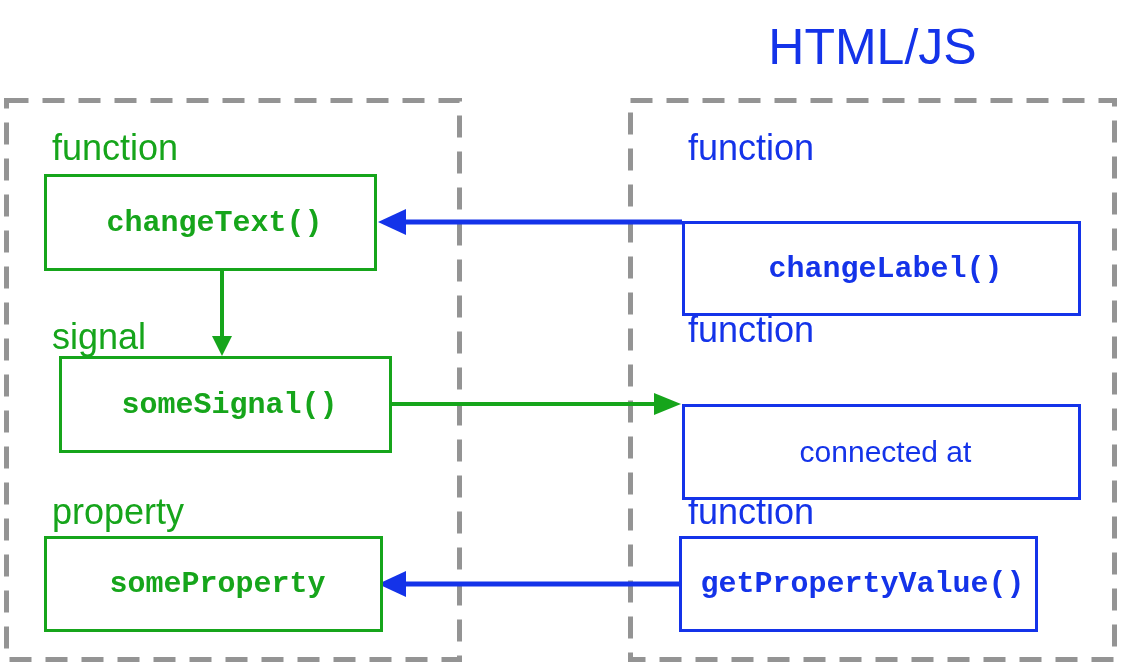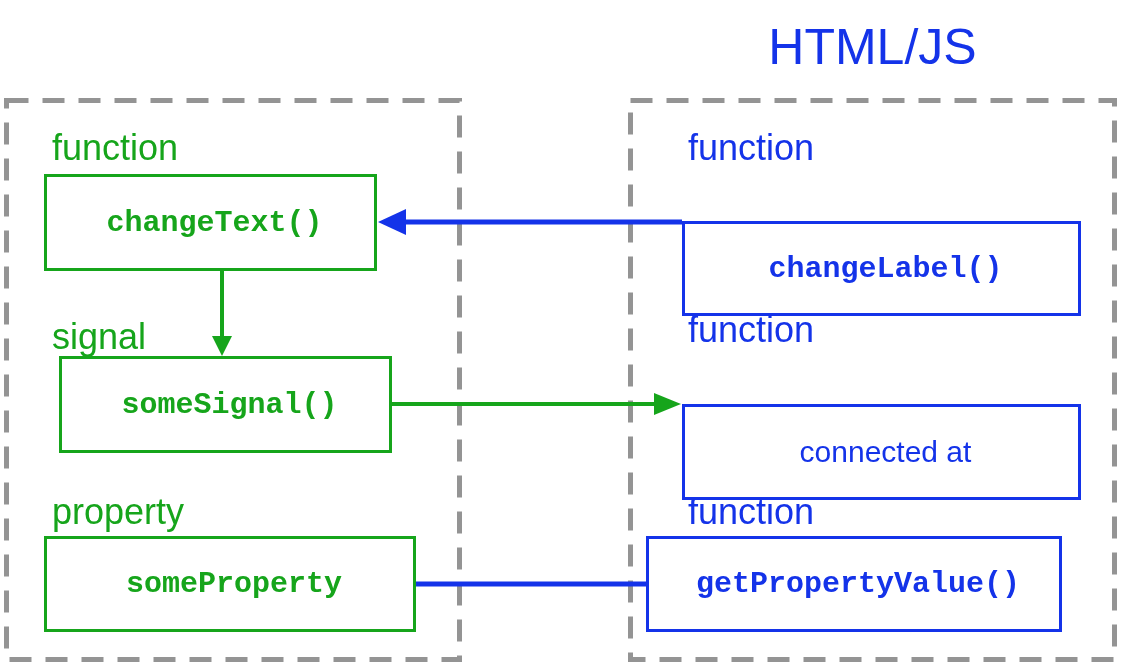--- a/index.html
+++ b/index.html
@@ -78,27 +78,27 @@
   </svg>
 
   <div class="title t-blue" style="left:628px;top:20px;width:489px;">HTML/JS</div>
 
   <div class="lbl t-green" style="left:52px;top:129px;">function</div>
   <div class="lbl t-green" style="left:52px;top:318px;text-align:center;">signal</div>
   <div class="lbl t-green" style="left:52px;top:493px;">property</div>
 
   <div class="box g-box" style="left:44px;top:174px;width:333px;height:97px;">changeText()</div>
   <div class="box g-box" style="left:59px;top:356px;width:333px;height:97px;">someSignal()</div>
-  <div class="box g-box" style="left:44px;top:536px;width:372px;height:96px;">someProperty</div>
+  <div class="box g-box" style="left:44px;top:536px;width:339px;height:96px;">someProperty</div>
 
   <div class="lbl t-blue" style="left:688px;top:129px;">function</div>
   <div class="lbl t-blue" style="left:688px;top:311px;">function</div>
   <div class="lbl t-blue" style="left:688px;top:493px;">function</div>
 
   <div class="box b-box" style="left:682px;top:189px;width:399px;height:95px;margin-top:32px;">changeLabel()</div>
 
   <div class="box b-box two-line" style="left:682px;top:356px;width:399px;height:96px;">
     <div class="sans-line">connected at</div>
   </div>
 
-  <div class="box b-box" style="left:646px;top:536px;width:416px;height:96px;">getPropertyValue()</div>
+  <div class="box b-box" style="left:679px;top:536px;width:359px;height:96px;">getPropertyValue()</div>
 
 </div>
 
 </body></html>

